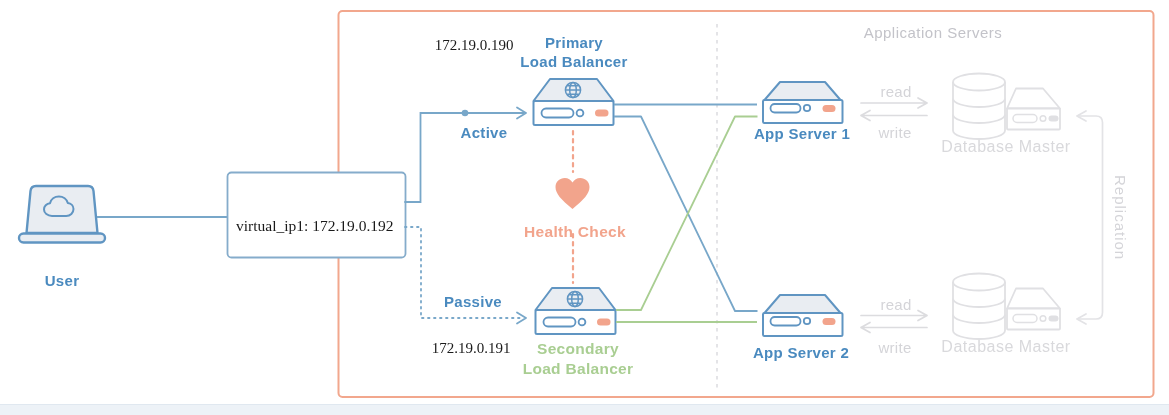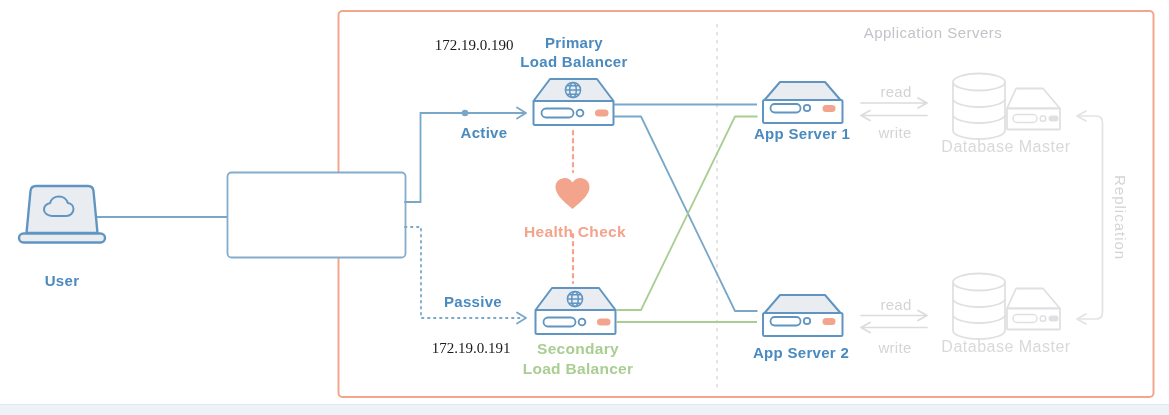--- a/index.html
+++ b/index.html
@@ -138,20 +138,21 @@
   <g stroke="#E3E3E6" stroke-width="1.7" fill="none" stroke-linecap="round">
     <path d="M1078,116 H1096 Q1102.5,116 1102.5,122.5 V312.5 Q1102.5,319 1096,319 H1078"></path>
     <path d="M1077,116 L1086,111 M1077,116 L1086,121"></path>
     <path d="M1077,319 L1086,314 M1077,319 L1086,324"></path>
   </g>
 </svg>
 
 <div class="label blue center" style="left:62px;top:247px;margin-top:24px;">User</div>
 
 <div class="label serif viptext" style="left:236px;top:193px;">
+  <div>virtual_ip1: 172.19.0.192</div>
 </div>
 
 <div class="label serif center" style="left:474px;top:36px;font-size:15px;">172.19.0.190</div>
 <div class="label blue center" style="left:574px;top:33px;">Primary
 Load Balancer</div>
 <div class="label blue center" style="left:484px;top:80px;margin-top:43px;">Active</div>
 
 <div class="label salmon center" style="left:575px;top:222px;">Health Check</div>
 
 <div class="label blue center" style="left:473px;top:292px;">Passive</div>

